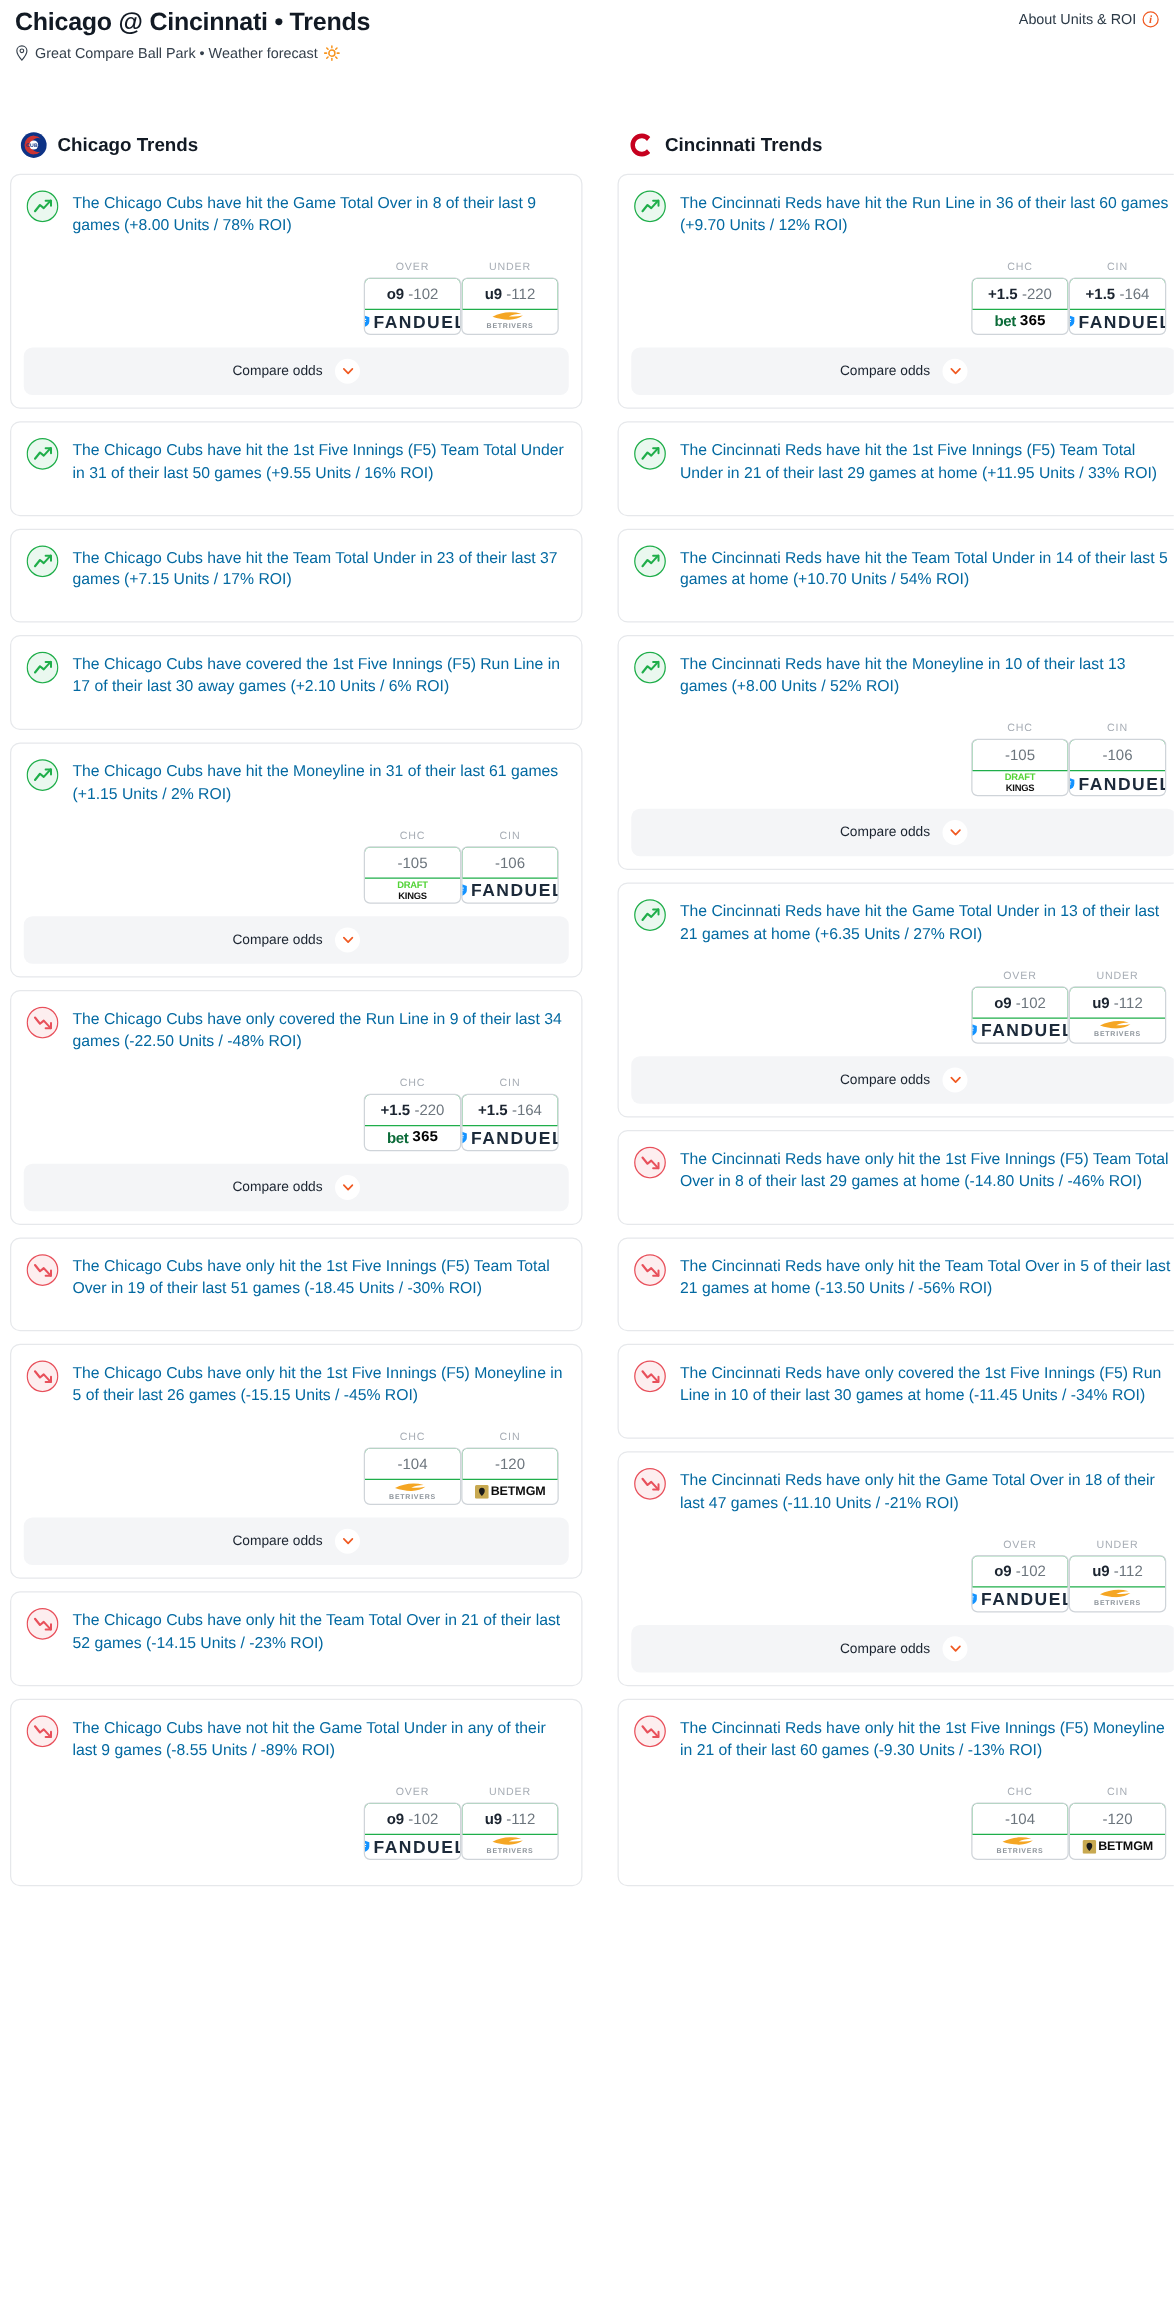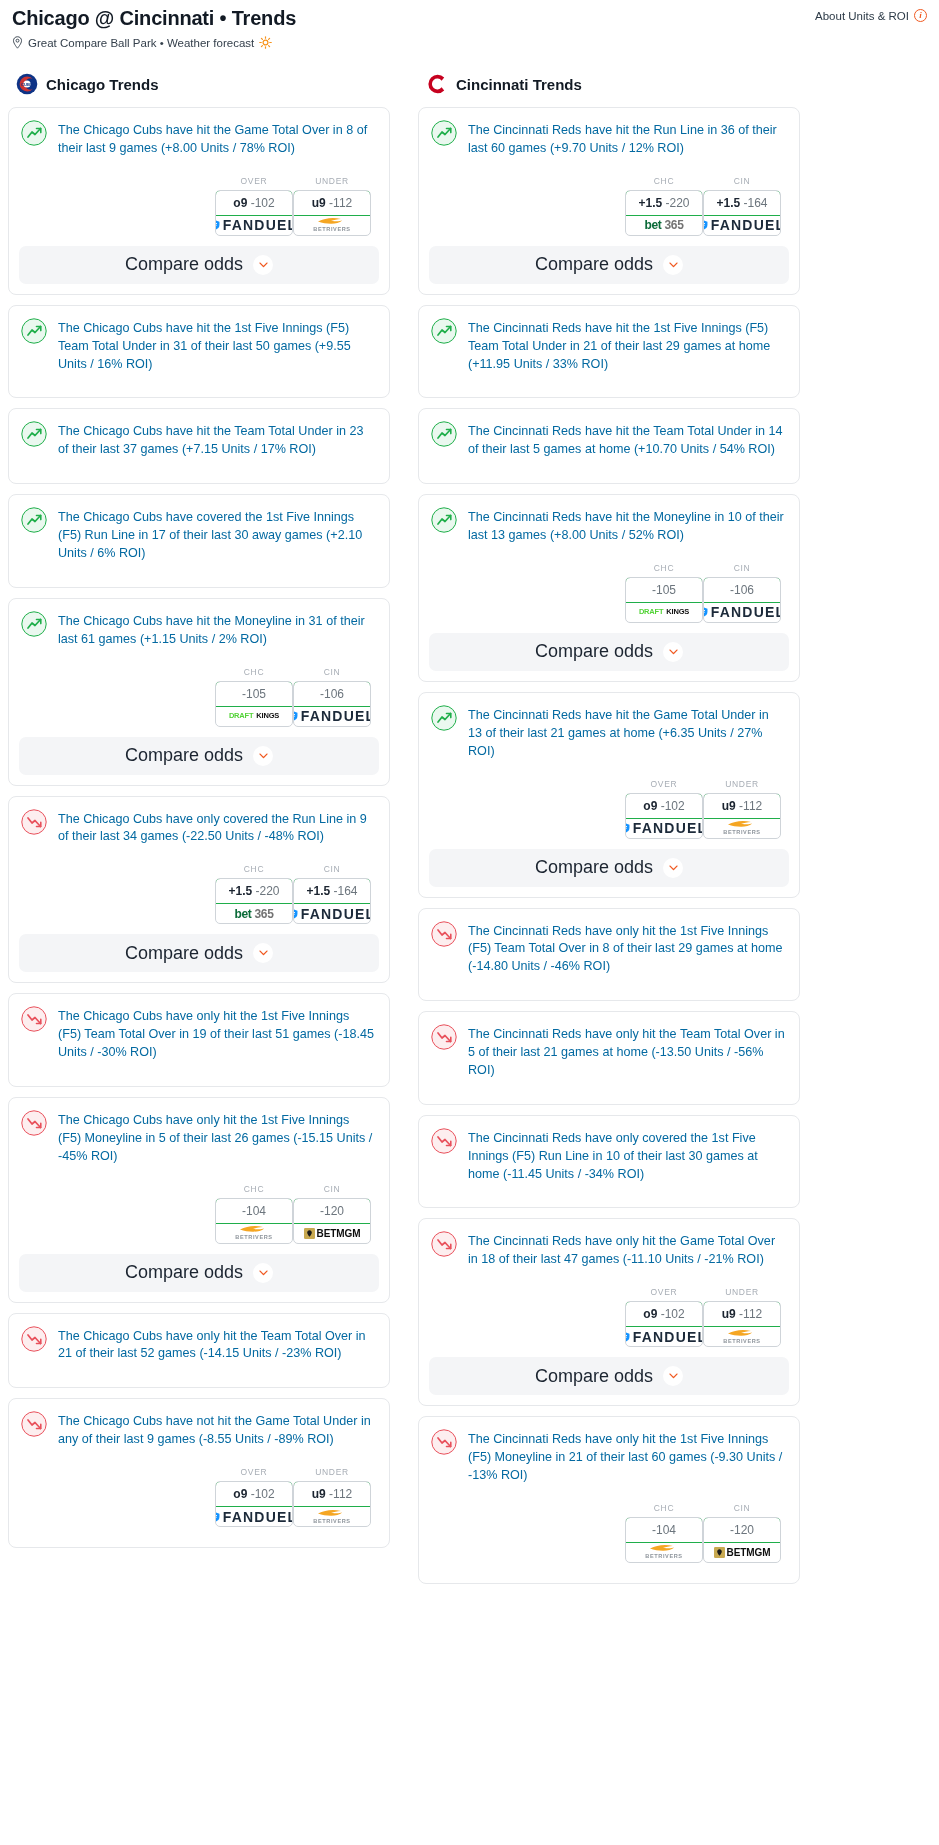--- a/index.html
+++ b/index.html
@@ -56,21 +56,21 @@
   .sun-icon { width: 13px; height: 13px; flex: none; }
 
   
   .columns {
     display: flex;
     gap: 28px;
     padding: 0 8px;
     margin-top: 22px;
     align-items: flex-start;
   }
-  .column { width: 382px; flex: none; }
+  .column { width: 458px; flex: none; margin-top: 32px; }
 
   .col-head {
     display: flex; align-items: center; gap: 8px;
     padding: 0 4px 0 8px;
     margin-bottom: 10px;
     height: 26px;
   }
   .col-head-title { font-size: 15px; font-weight: bold; color: #121a24; }
   .team-logo { width: 22px; height: 22px; flex: none; }
 
@@ -128,42 +128,42 @@
     height: 19px;
     display: flex; align-items: center; justify-content: center;
   }
 
   
   .bk { display: flex; align-items: center; justify-content: center; gap: 3px; }
   .bk-fanduel { font-size: 14px; font-weight: bold; letter-spacing: 1.2px; color: #1c2a3a; }
   .fd-shield { width: 9px; height: 10px; }
   .bk-bet365 { font-size: 12px; font-weight: bold; letter-spacing: -0.3px; }
   .bk-bet365 .g { color: #0b6b39; }
-  .bk-bet365 .y { color: #737373; }
-  .bk-dk { display:flex; flex-direction:row; align-items:center; line-height:0.82; }
+  .bk-bet365 .y { color: #000000; font-family: Liberation Mono, monospace; }
+  .bk-dk { display:flex; flex-direction:column; align-items:center; line-height:0.82; }
   .bk-dk .k1 { font-size: 7.5px; font-weight: bold; color: #53d337; letter-spacing: -0.2px;}
   .bk-dk .k2 { font-size: 7.5px; font-weight: bold; color: #111; letter-spacing: -0.2px;}
   .bk-br { display:flex; flex-direction:column; align-items:center; line-height:1; }
   .bk-br .swoosh { width: 30px; height: 7px; }
   .bk-br .brtxt { font-size: 5.6px; font-weight: bold; color: #8e959c; letter-spacing: 0.6px; }
   .bk-mgm { display:flex; align-items:center; gap:2px; }
   .bk-mgm .lion { width: 11px; height: 11px; }
   .bk-mgm .mtxt { font-size: 10px; font-weight: bold; color: #0d0d0d; letter-spacing: -0.1px; }
 
   
   .compare {
     background: #f4f5f7;
     border-radius: 7px;
     margin: 0 10px 10px 10px;
     height: 38px;
     display: flex; align-items: center; justify-content: center;
     gap: 10px;
     cursor: pointer;
   }
-  .compare-label { font-size: 18px; color: #1b2430; }
+  .compare-label { font-size: 11px; color: #1b2430; }
   .chev-btn {
     width: 20px; height: 20px; border-radius: 50%;
     background: #fff;
     display: flex; align-items: center; justify-content: center;
   }
   .chev { width: 9px; height: 6px; }
   .card-pad-bottom { height: 10px; }
 </style>
 </head>
 <body>

